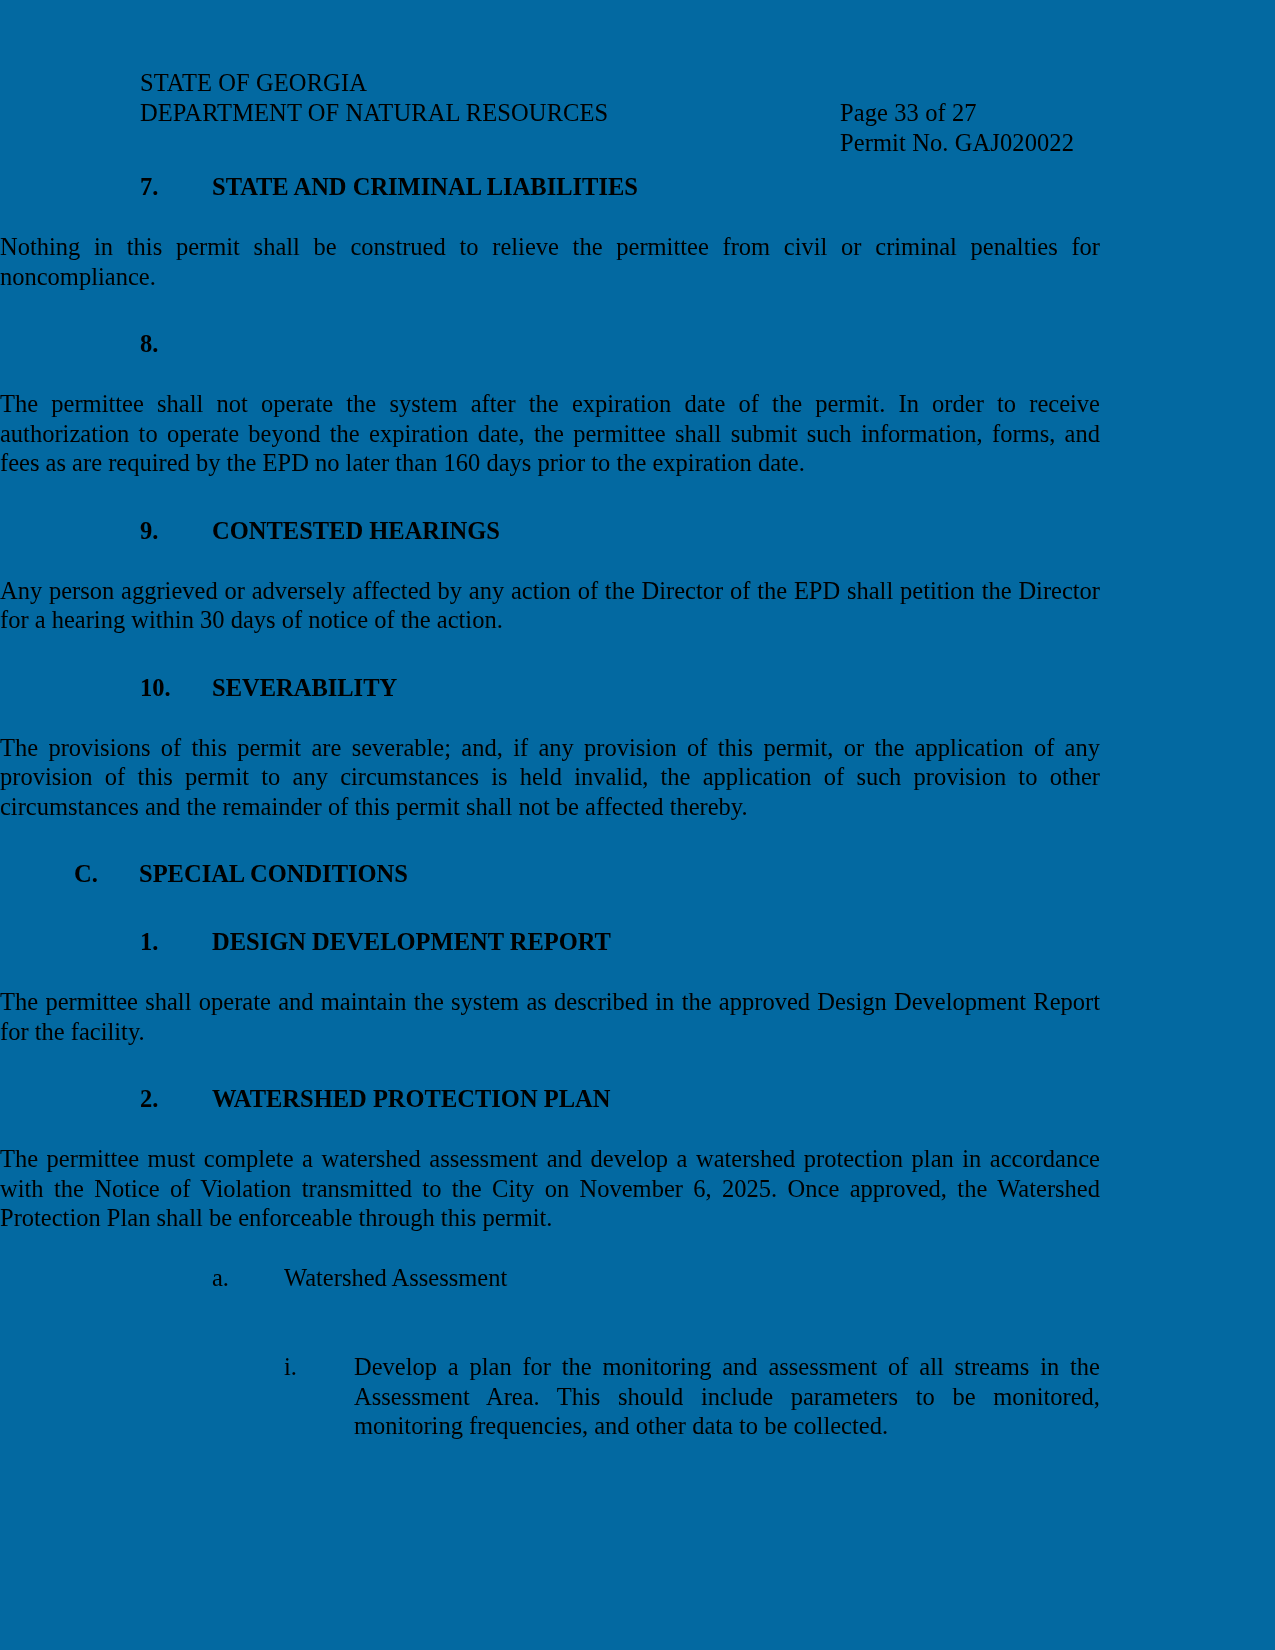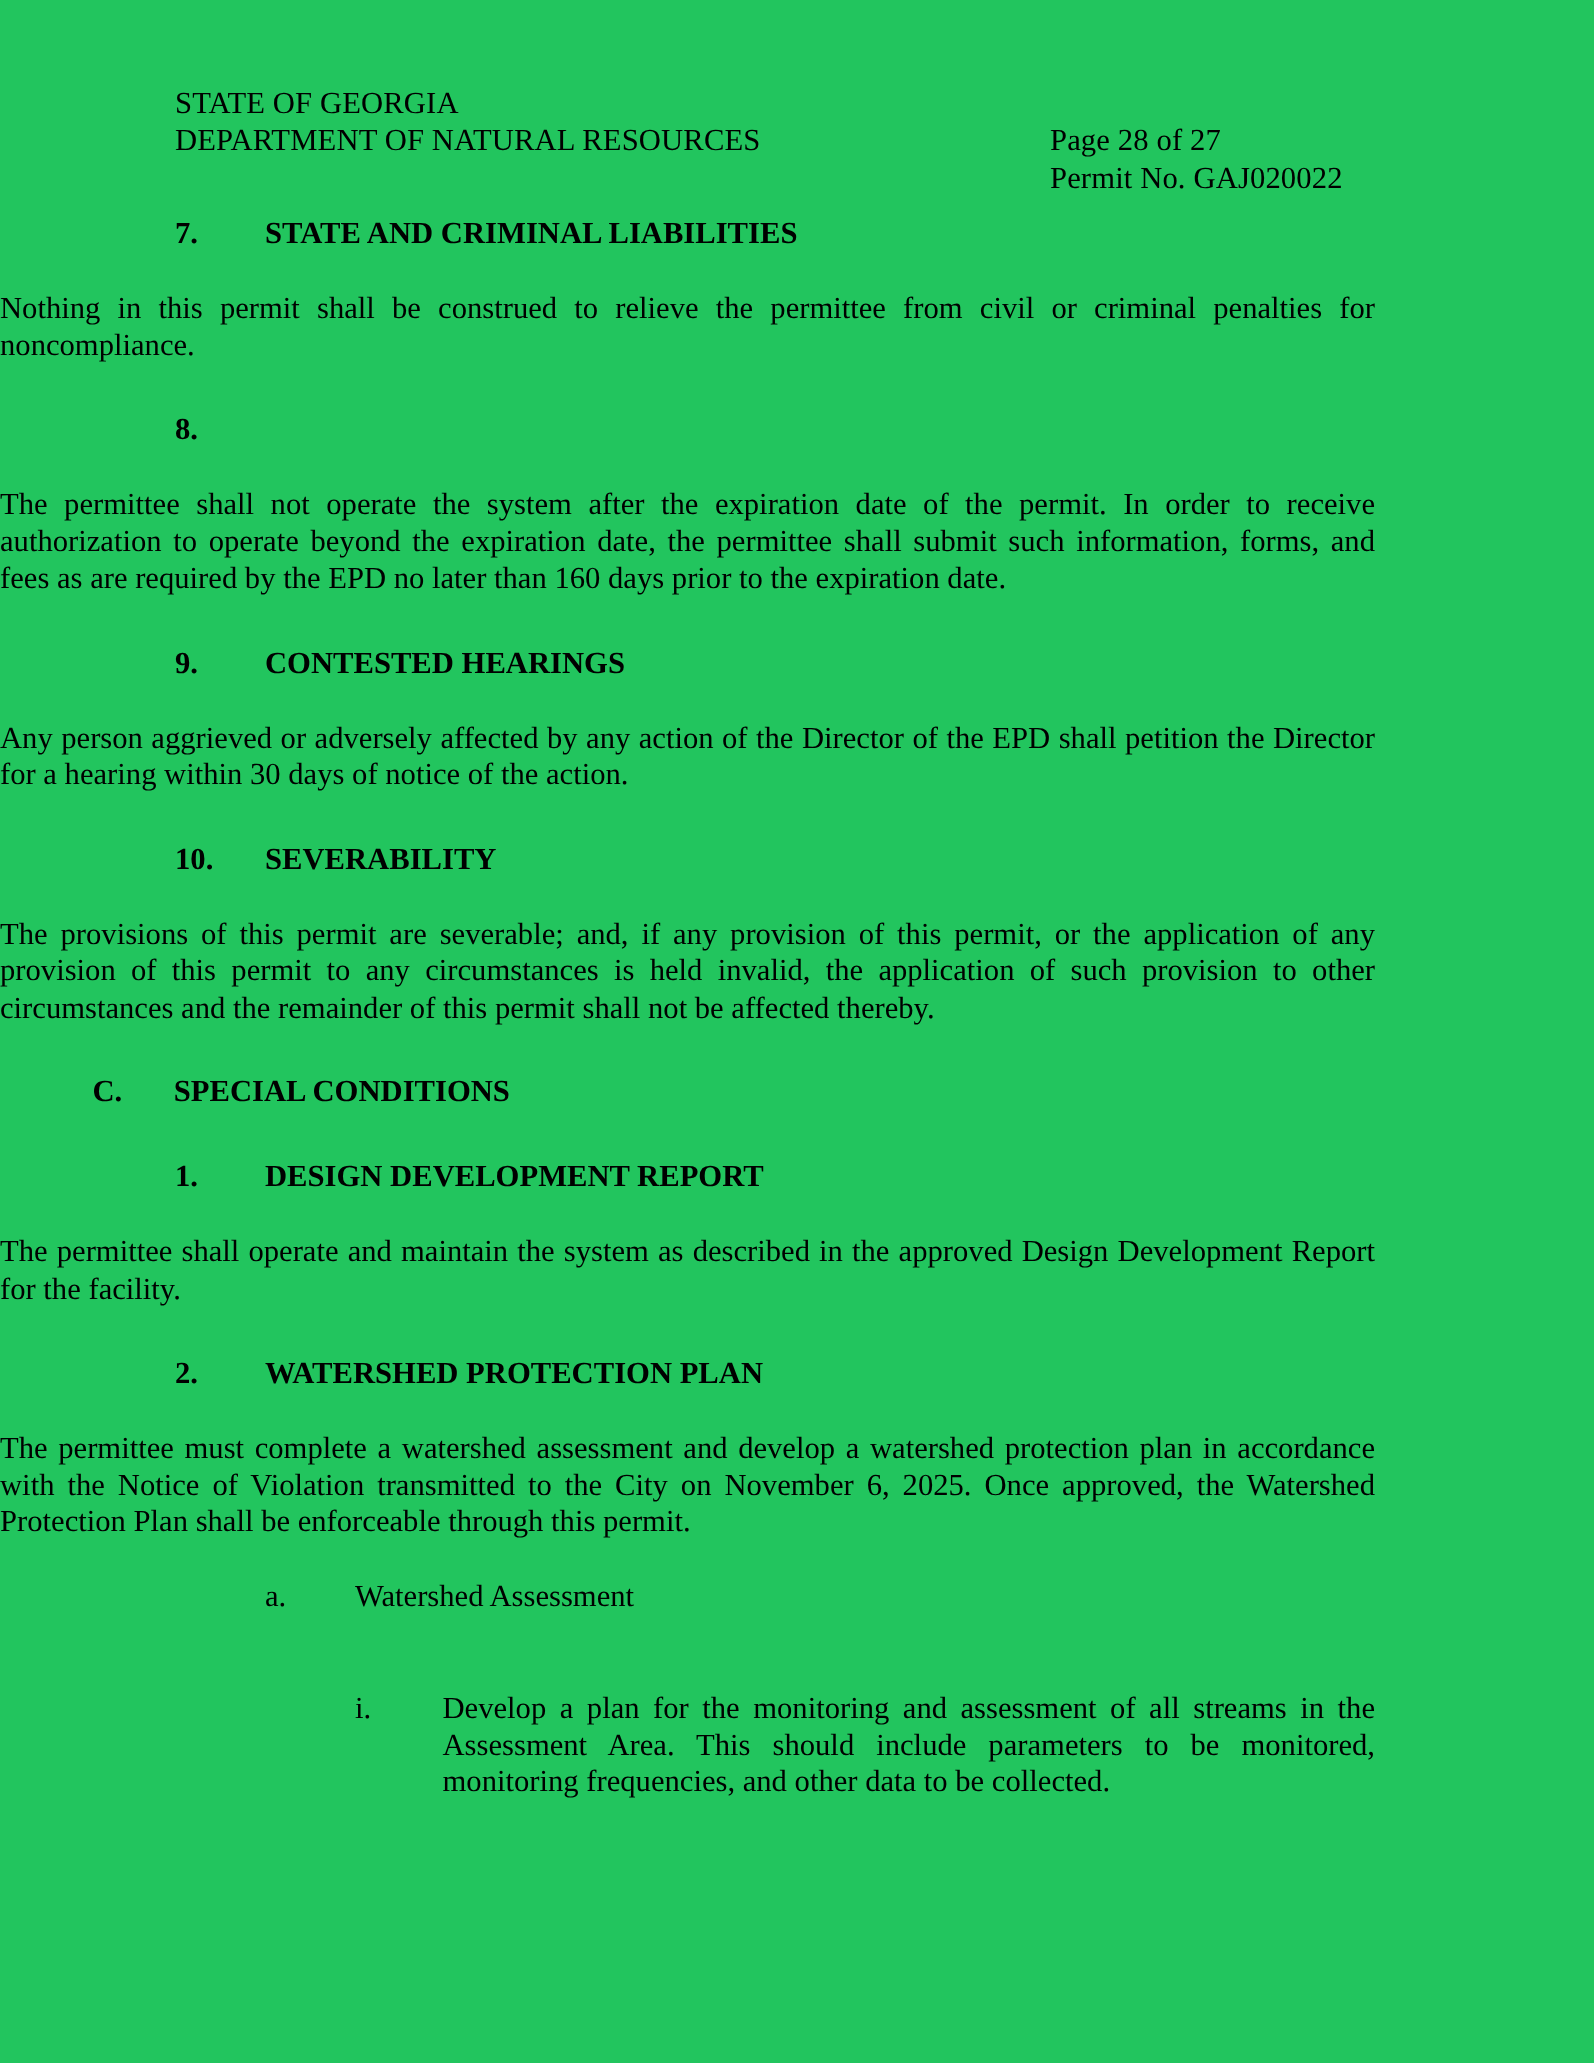--- a/index.html
+++ b/index.html
@@ -9,21 +9,21 @@
     background: #ffffff;
   }
   body {
     font-family: "Liberation Serif", "DejaVu Serif", serif;
     color: #000000;
   }
   .page {
     position: relative;
     width: 1275px;
     height: 1650px;
-    background: #22c55e;
+    background: #0369a1;
     overflow: hidden;
     box-sizing: border-box;
   }
 
   
   .doc-header {
     position: absolute;
     top: 68px;
     left: 140px;
     width: 960px;
@@ -138,21 +138,21 @@
 <body>
 
 <div class="page">
 
   <div class="doc-header">
     <div class="header-left">
       <div class="header-line">STATE OF GEORGIA</div>
       <div class="header-line">DEPARTMENT OF NATURAL RESOURCES</div>
     </div>
     <div class="header-right">
-      <div class="header-line">Page 28 of 27</div>
+      <div class="header-line">Page 33 of 27</div>
       <div class="header-line">Permit No. GAJ020022</div>
     </div>
   </div>
 
   <div class="content">
 
     <div class="heading lvl-num">
       <span class="marker">7.</span>
       <span class="title">STATE AND CRIMINAL LIABILITIES</span>
     </div>

